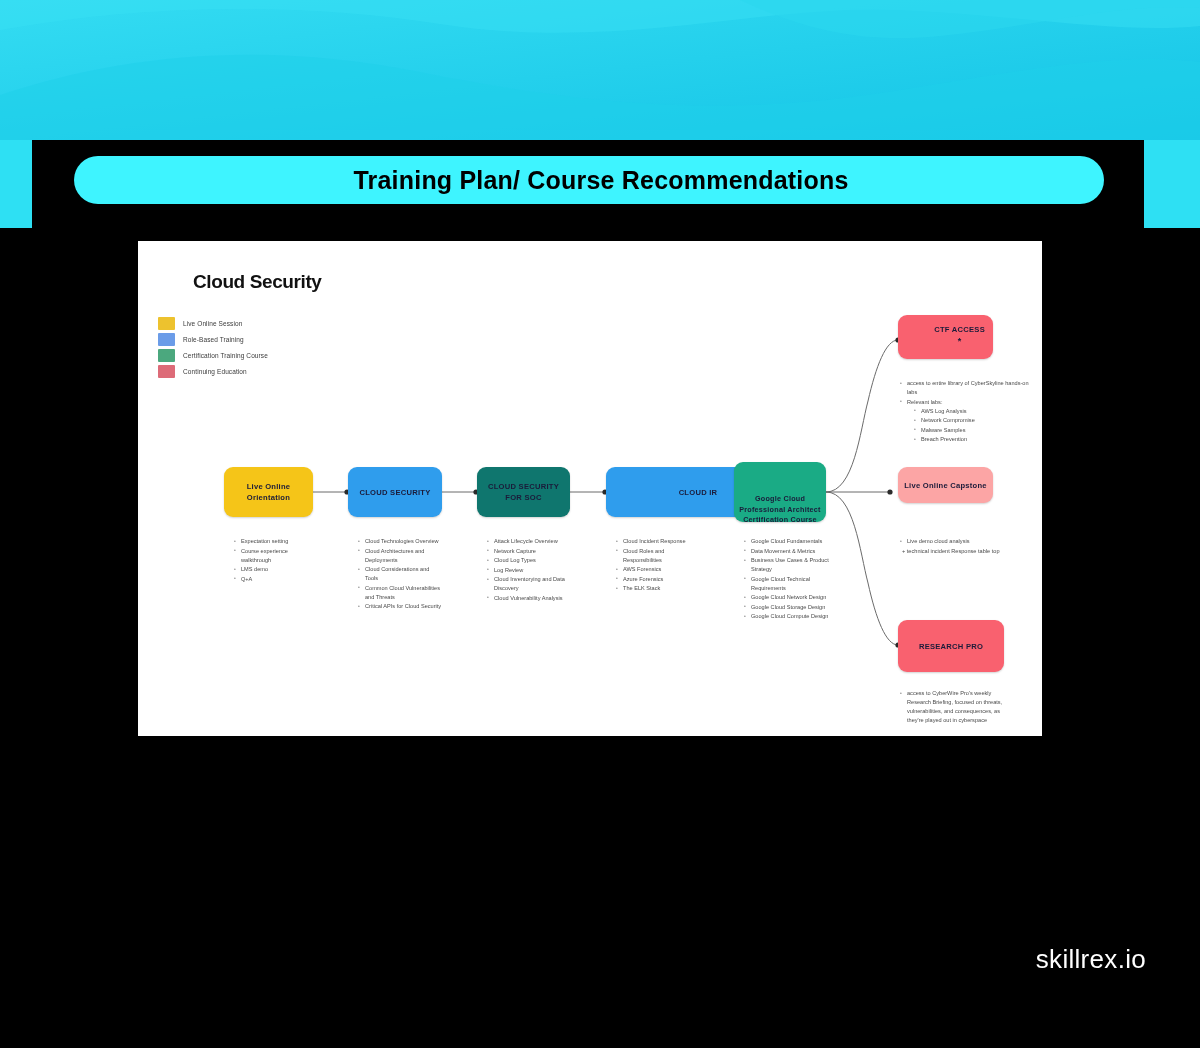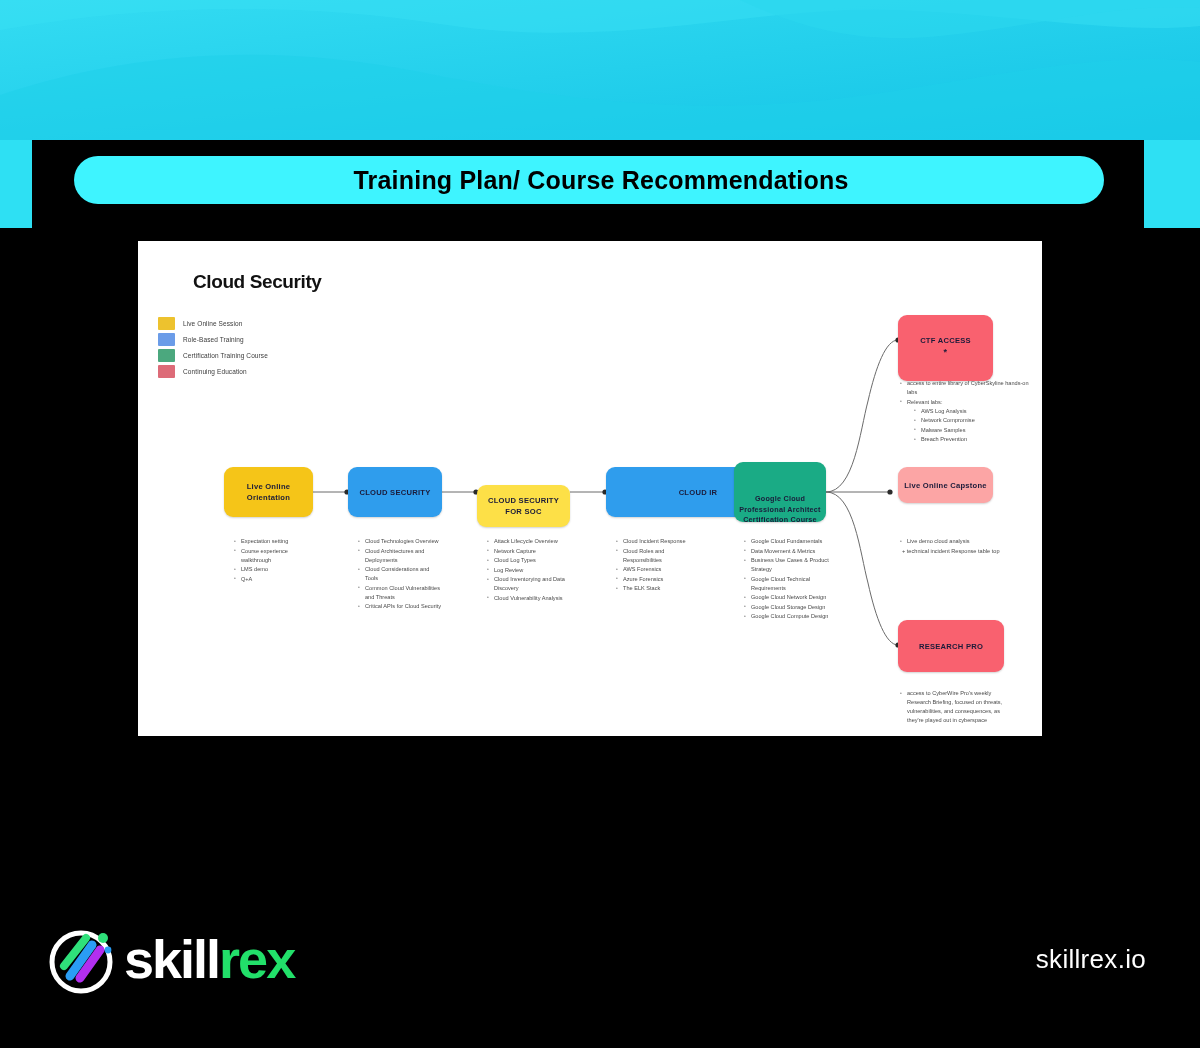--- a/index.html
+++ b/index.html
@@ -125,33 +125,33 @@
     </svg>
 
     <div class="node" style="left:86px;top:226px;width:89px;height:50px;background:#f5c518;">
       <span>Live Online Orientation</span>
     </div>
 
     <div class="node" style="left:210px;top:226px;width:94px;height:50px;background:#2f9ded;">
       <span>CLOUD SECURITY</span>
     </div>
 
-    <div class="node" style="left:339px;top:226px;width:93px;height:42px;background:#fde047;margin-top:18px;">
+    <div class="node" style="left:339px;top:226px;width:93px;height:50px;background:#0f766e;">
       <span>CLOUD SECURITY FOR SOC</span>
     </div>
 
     <div class="node" style="left:468px;top:226px;width:92px;height:50px;background:#2f9ded;padding-left:46px;">
       <span>CLOUD IR</span>
     </div>
 
     <div class="node sm" style="left:596px;top:221px;width:92px;height:60px;background:#1aab85;">
       <span>Google Cloud Professional Architect Certification Course</span>
     </div>
 
-    <div class="node" style="left:760px;top:74px;width:95px;height:66px;background:#f9616f;">
+    <div class="node" style="left:760px;top:74px;width:95px;height:44px;background:#f9616f;justify-content:flex-end;">
       <span>
         <span>CTF ACCESS</span><sup style="font-size:9px">*</sup>
       </span>
     </div>
 
     <div class="node" style="left:760px;top:226px;width:95px;height:36px;background:#fca5a5;">
       <span>Live Online Capstone</span>
     </div>
 
     <div class="node" style="left:760px;top:379px;width:106px;height:52px;background:#f9616f;">
@@ -235,29 +235,14 @@
     <div class="bullets" style="left:756px;top:448px;width:116px;">
       <ul>
         <li>access to CyberWire Pro's weekly Research Briefing, focused on threats, vulnerabilities, and consequences, as they're played out in cyberspace</li>
       </ul>
     </div>
 
   </div>
 </div>
 
 <div class="footer">
-  <div class="logo">
-    <svg width="78" height="78" viewBox="0 0 78 78">
-      <circle cx="39" cy="42" r="29" fill="none" stroke="#fff" stroke-width="5"></circle>
-      <g stroke-linecap="round">
-        <line x1="28" y1="56" x2="50" y2="25" stroke="#2a9df4" stroke-width="9"></line>
-        <line x1="38" y1="58" x2="58" y2="30" stroke="#b22ff0" stroke-width="9"></line>
-        <line x1="22" y1="46" x2="44" y2="18" stroke="#2fe07a" stroke-width="8"></line>
-        <circle cx="61" cy="18" r="5" fill="#2fe07a"></circle>
-        <circle cx="66" cy="30" r="3.4" fill="#2a9df4"></circle>
-      </g>
-    </svg>
-    <div class="logo-word">
-      <span class="w-skill">skill</span><span class="w-rex">rex</span>
-    </div>
-  </div>
   <div class="site">skillrex.io</div>
 </div>
 
 </body></html>

